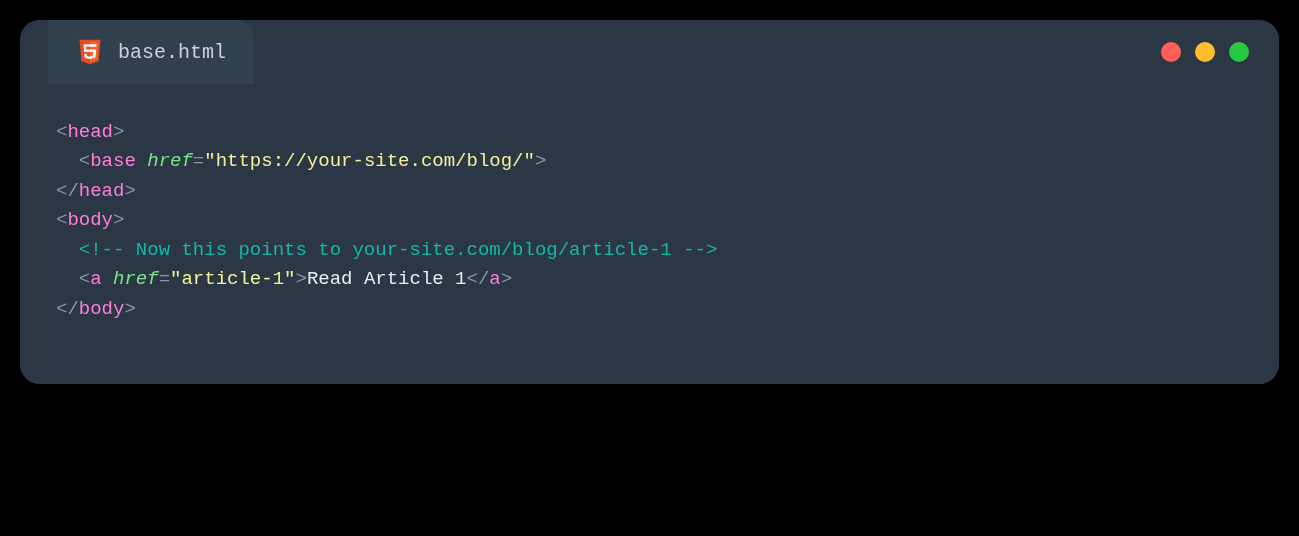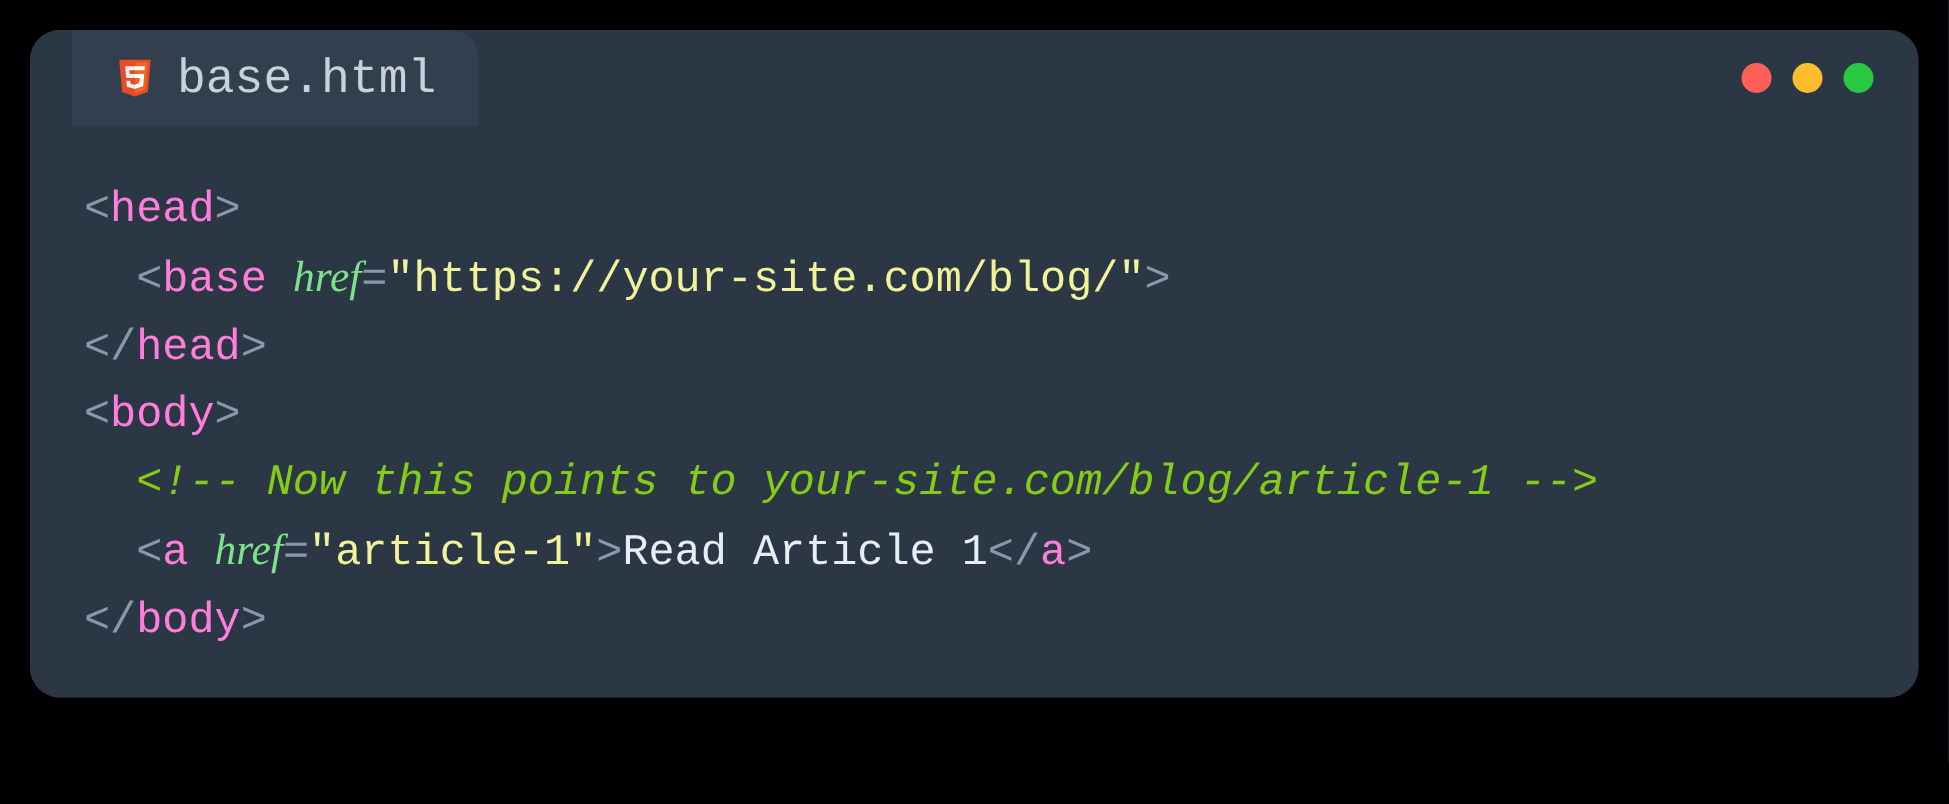--- a/index.html
+++ b/index.html
@@ -38,51 +38,51 @@
     }
     .file-icon {
       width: 28px;
       height: 28px;
       display: inline-flex;
       align-items: center;
       justify-content: center;
     }
     .tab-label {
       color: #c9d1d9;
-      font-size: 32px;
+      font-size: 20px;
       font-weight: 400;
     }
     .traffic-lights {
       display: flex;
       gap: 14px;
     }
     .light {
       width: 20px;
       height: 20px;
       border-radius: 50%;
     }
     .light.red { background: #ff5f57; }
     .light.yellow { background: #febc2e; }
     .light.green { background: #28c840; }
     .code-area {
-      padding: 34px 36px 28px 36px;
-      font-size: 29px;
+      padding: 34px 36px 60px 36px;
+      font-size: 19px;
       line-height: 1.55;
       background: #2b3745;
       white-space: pre;
       color: #c9d1d9;
     }
     .code-line {
       display: block;
     }
     .punct { color: #8b98a9; }
     .tagname { color: #ff7edb; }
-    .attr { color: #7ce38b; font-style: italic; font-family: Liberation Serif, serif; }
+    .attr { color: #7ce38b; font-style: italic; }
     .str { color: #f2f29a; }
-    .comment { color: #84cc16; font-style: italic; }
+    .comment { color: #14b8a6; }
     .text { color: #e6edf3; margin-top: 28px; }
   </style>
 </head>
 <body>
 
 <div class="editor-window">
   <div class="titlebar">
     <div class="tab">
       <span class="file-icon">
         <svg viewBox="0 0 32 32" width="28" height="28">

